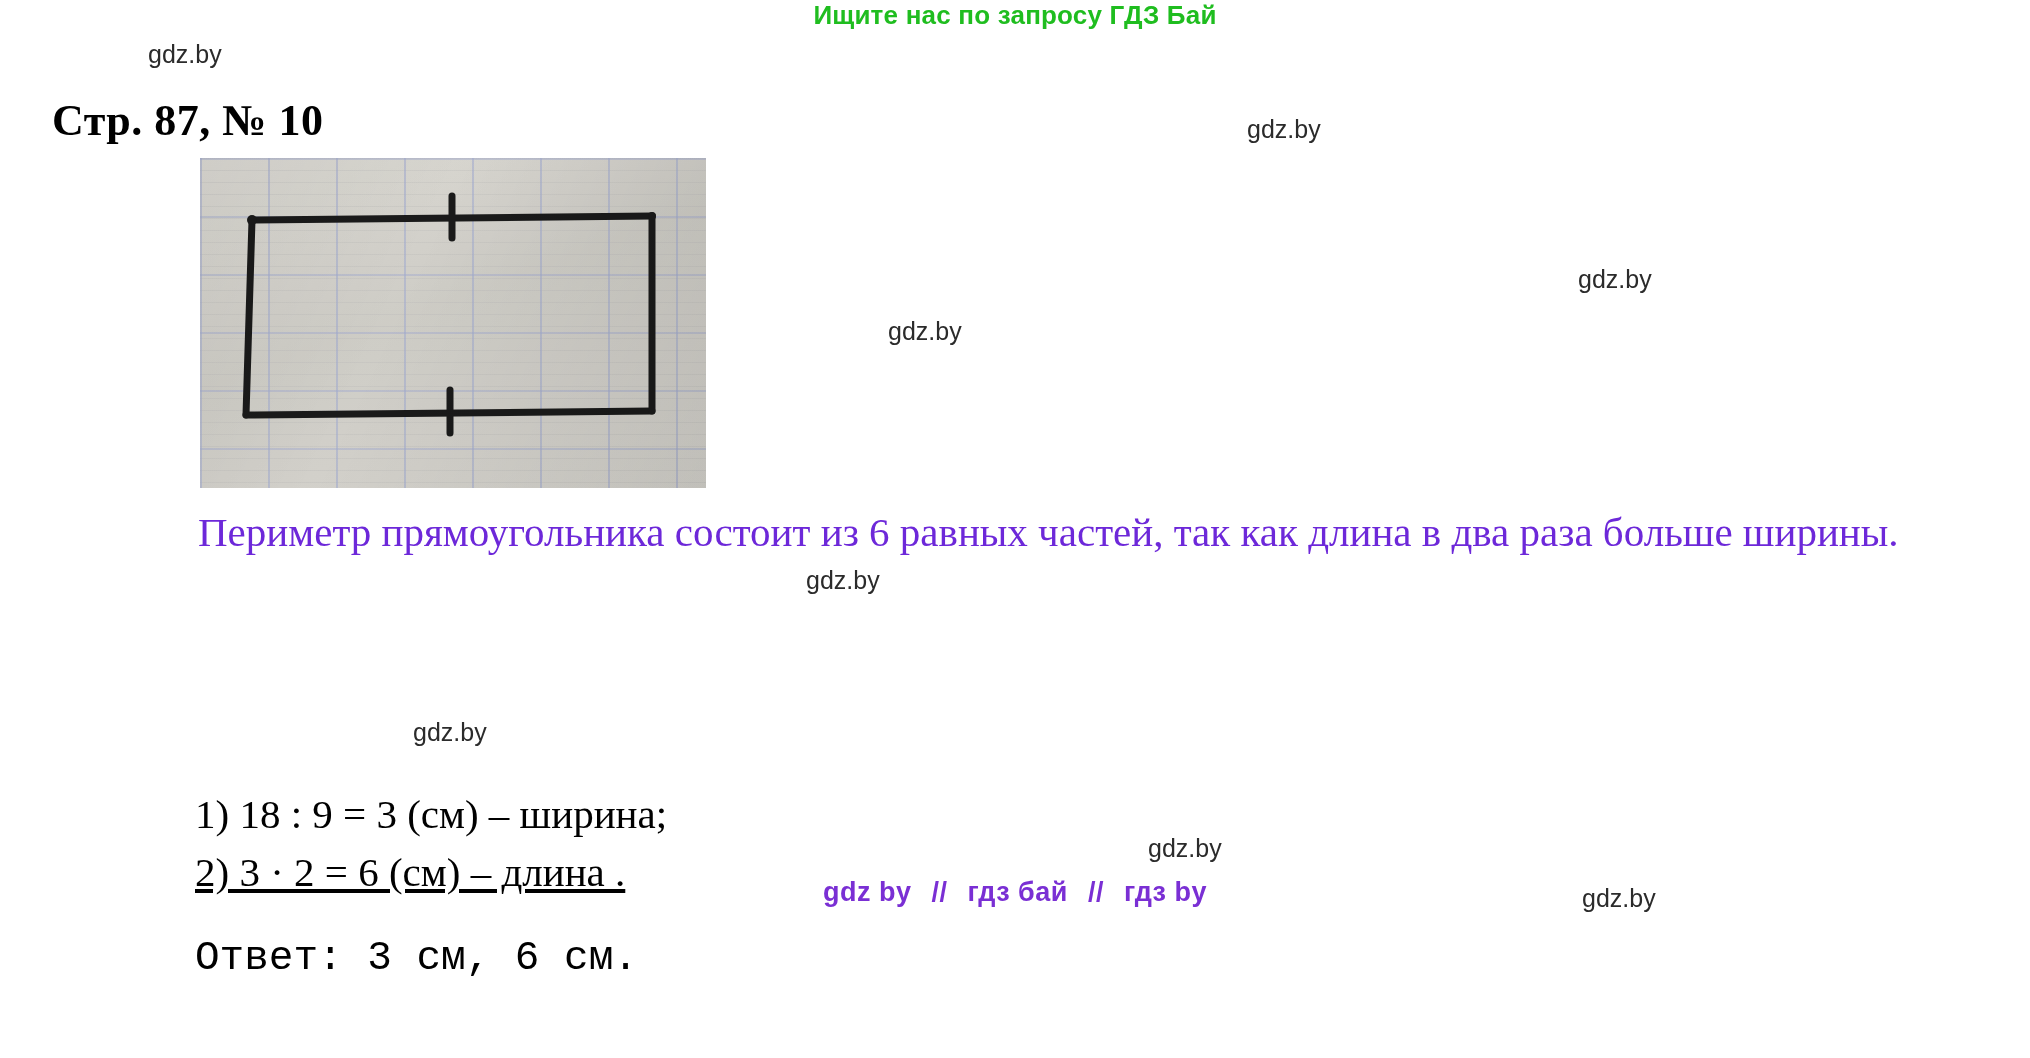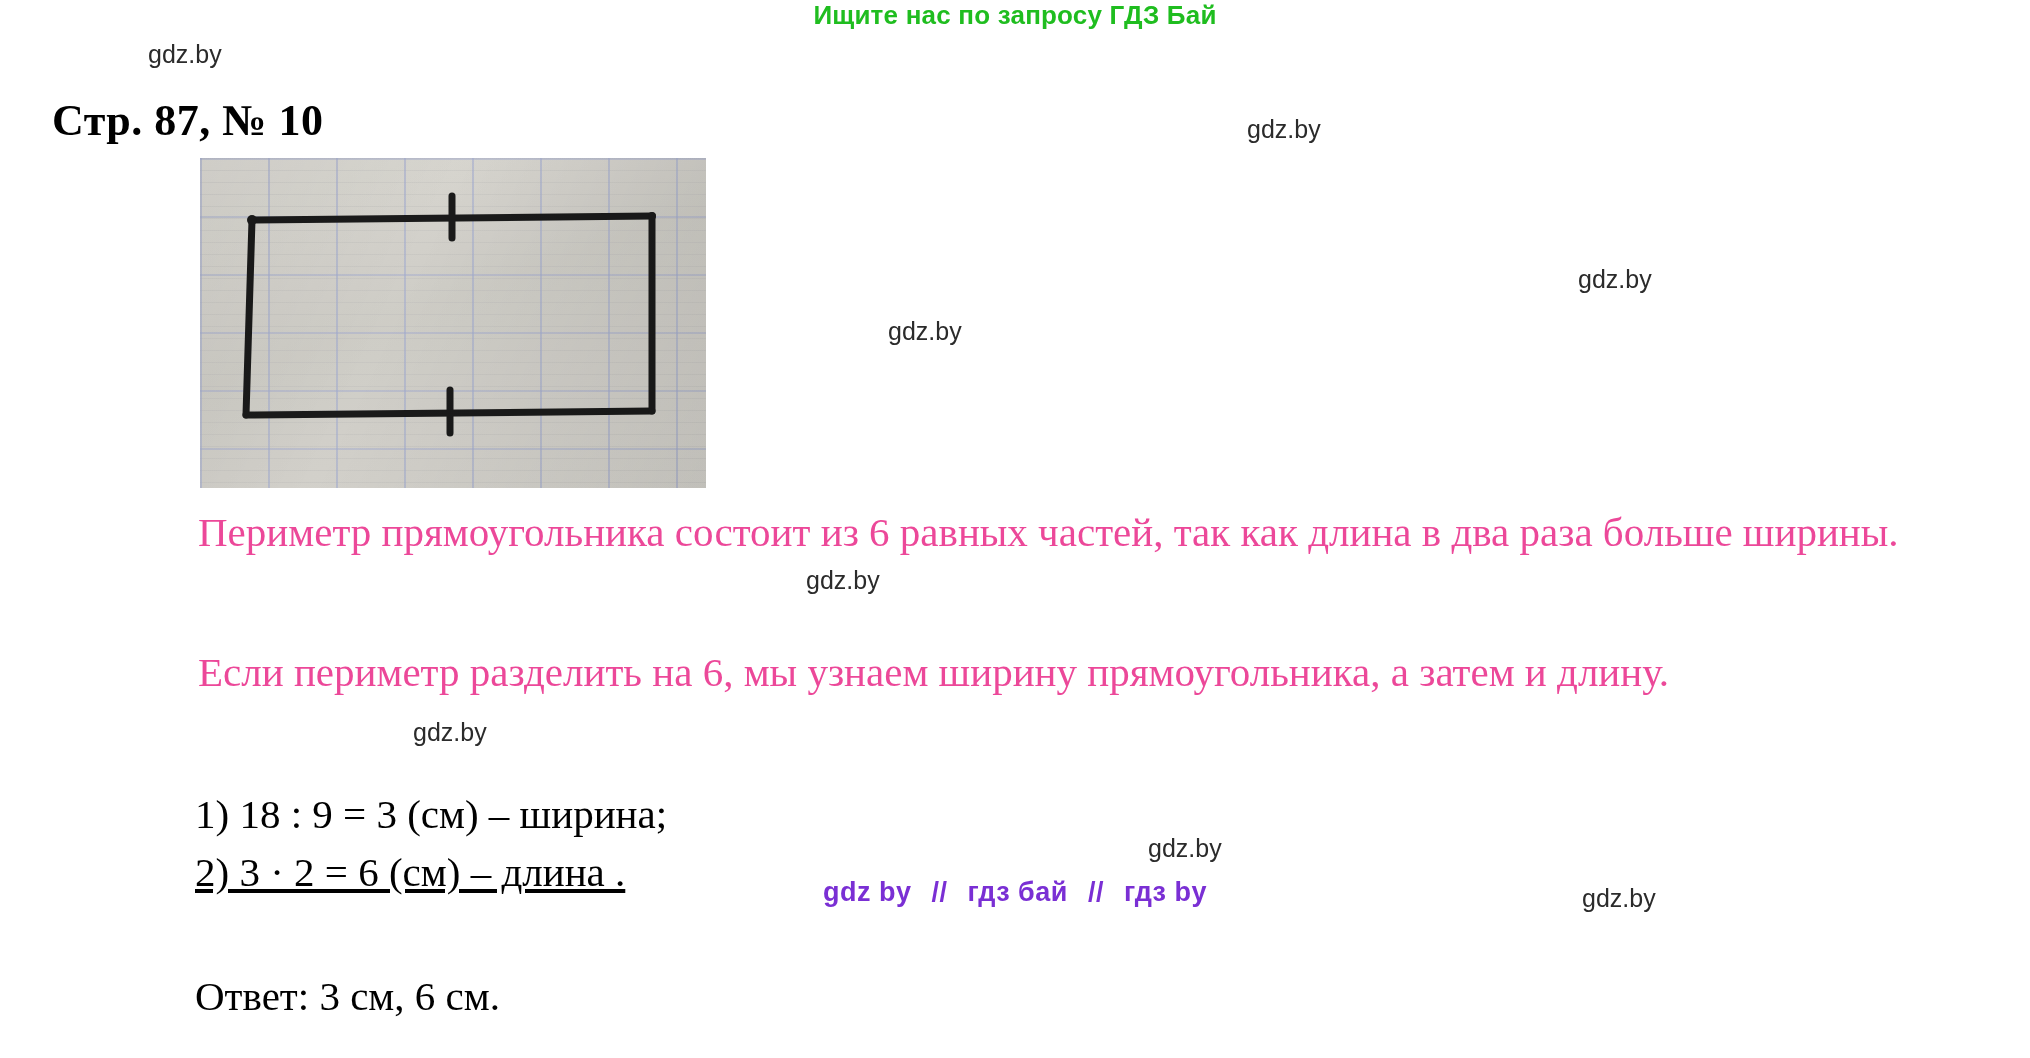--- a/index.html
+++ b/index.html
@@ -85,35 +85,35 @@
     background: linear-gradient(115deg, rgba(0,0,0,0.06), rgba(0,0,0,0.0) 40%, rgba(0,0,0,0.10));
   }
   .figure svg { position: absolute; left: 0; top: 0; }
 
   
   .para {
     position: absolute;
     font-family: "Liberation Serif", serif;
     font-size: 41px;
     line-height: 1.35;
-    color: #ec4899;
+    color: #6d28d9;
   }
   .p1 { left: 48px; top: 505px; width: 1945px; text-indent: 150px; }
   .p2 { left: 48px; top: 645px; width: 1945px; text-indent: 150px; }
 
   .step {
     position: absolute;
     left: 195px;
     font-family: "Liberation Serif", serif;
     font-size: 41px;
     white-space: nowrap;
   }
   .s1 { top: 790px; }
   .s2 { top: 848px; text-decoration: underline; }
-  .s3 { top: 972px; }
+  .s3 { top: 935px; font-family: Liberation Mono, monospace; }
 
   
   .footer {
     position: absolute;
     bottom: 18px;
     left: 0;
     width: 100%;
     text-align: center;
     font-family: "Liberation Sans", sans-serif;
     font-weight: bold;
@@ -156,21 +156,20 @@
       </g>
       <g fill="#1a1a1a">
         <circle cx="52" cy="62" r="5"></circle>
         <circle cx="452" cy="58" r="4"></circle>
       </g>
     </svg>
     <div class="shade"></div>
   </div>
 
   <div class="para p1">Периметр прямоугольника состоит из 6 равных частей, так как длина в два раза больше ширины.</div>
-  <div class="para p2">Если периметр разделить на 6, мы узнаем ширину прямоугольника, а затем и длину.</div>
 
   <div class="step s1">1) 18 : 9 = 3 (см) – ширина;</div>
   <div class="step s2">2) 3  ·  2 = 6 (см) – длина .</div>
   <div class="step s3">Ответ: 3 см, 6 см.</div>
 
   <div class="footer">
     <span>gdz by</span>
     <span>//</span>
     <span>гдз бай</span>
     <span>//</span>

